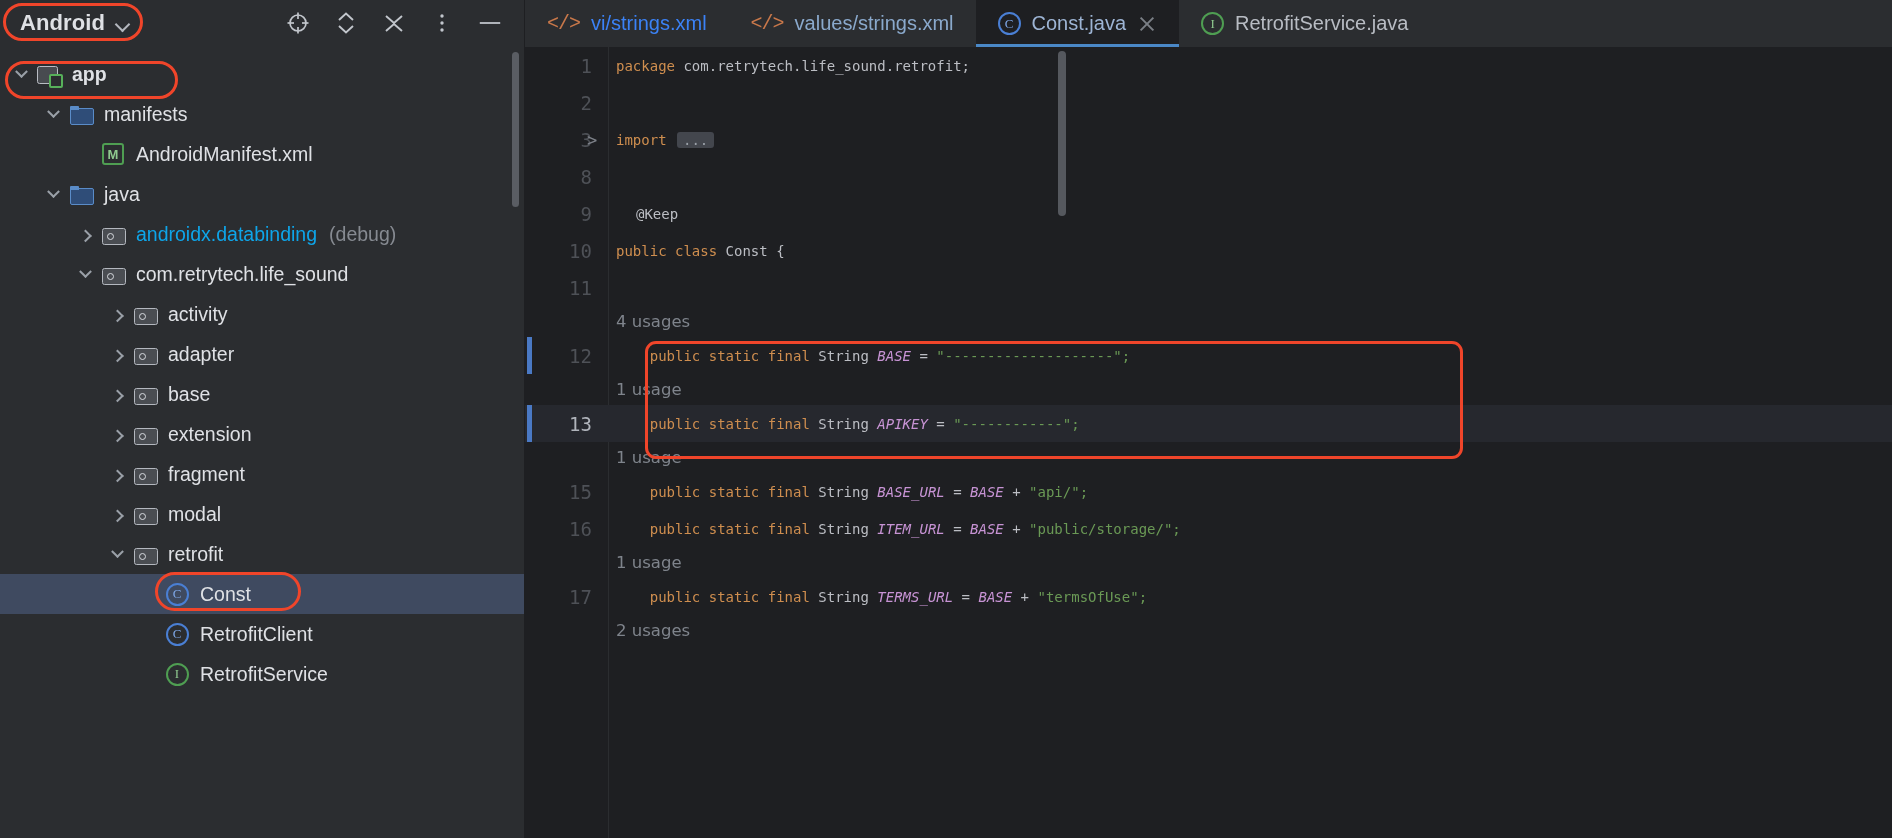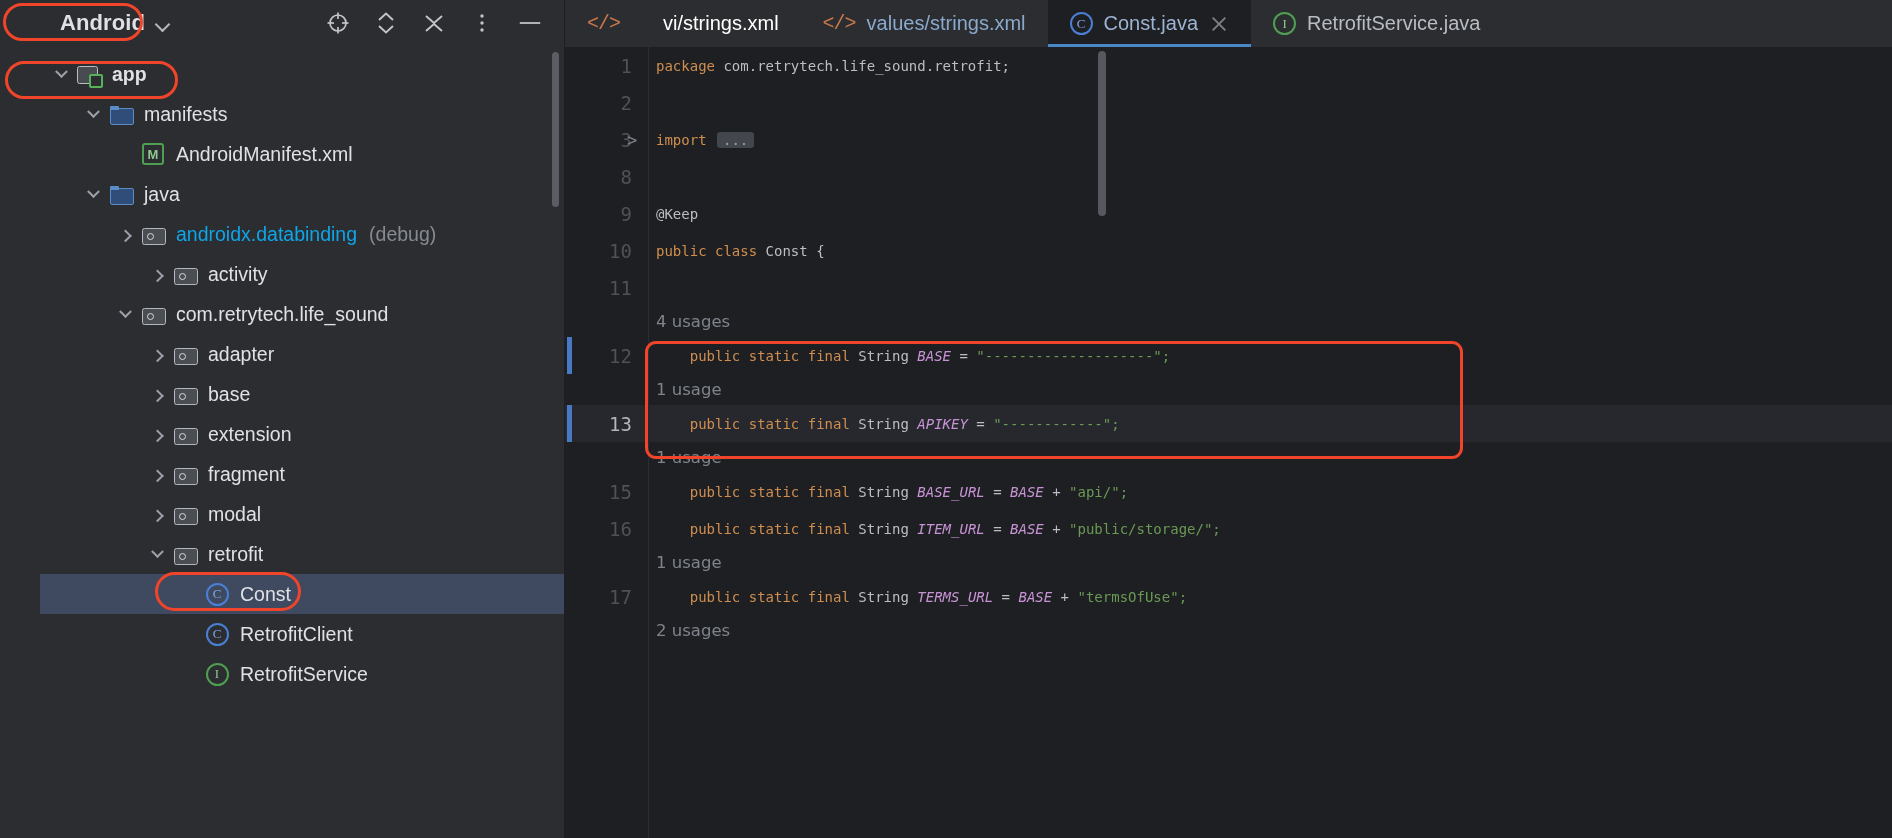--- a/index.html
+++ b/index.html
@@ -2,21 +2,21 @@
 <html><head>
 <meta charset="utf-8">
 <style>
   * { box-sizing: border-box; margin: 0; padding: 0; }
   html, body {
     width: 1892px; height: 838px;
     background: #2b2d30;
     font-family: "Liberation Sans", sans-serif;
     overflow: hidden;
   }
-  .app { display: flex; width: 1892px; height: 838px; position: relative; padding-left: 40px; }
+  .app { display: flex; width: 1892px; height: 838px; position: relative; }
 
   
   .sidebar {
     width: 525px; height: 838px;
     background: #2b2d30;
     position: relative;
     flex: 0 0 525px;
     overflow: hidden;
   }
   .side-toolbar {
@@ -118,21 +118,21 @@
   .tab {
     display: flex; align-items: center; gap: 11px;
     padding: 0 22px; cursor: pointer; font-size: 20px;
     color: #b8bcc3; position: relative;
   }
   .tab.active { background: #1e1f22; }
   .tab.active::after {
     content:""; position:absolute; left:0; right:0; bottom:0; height:3px; background:#4a88c7;
   }
   .tab .tname { white-space: nowrap; }
-  .tab.c1 .tname { color:#ffffff;margin-left:32px; }
+  .tab.c1 .tname { color:#3b82f6; }
   .tab.c2 .tname { color:#8aa9cc; }
   .tab.c3 .tname { color:#9db4d4; }
   .tab.c4 .tname { color:#b8bcc3; }
   .ic-xmltag { color:#c9784a; font-family:"Liberation Mono", monospace; font-size: 20px; letter-spacing:-1px; }
   .tab-close { width: 20px; height: 20px; position: relative; cursor: pointer; opacity:.75; }
   .tab-close::before, .tab-close::after {
     content:""; position:absolute; left:1px; top:9px; width:18px; height:2px; background:#9aa0a8;
   }
   .tab-close::before { transform: rotate(45deg); }
   .tab-close::after { transform: rotate(-45deg); }
@@ -147,21 +147,21 @@
     color:#4e5157; font-size: 19px; font-family:"DejaVu Sans Mono", monospace;
   }
   .lnum.cur { color:#b0b4bb; }
   .fold { position:absolute; left: 62px; width: 14px; color:#7d8189; font-size: 17px; }
   .ctext { padding-left: 8px; font-size: 14px; color:#bcbec4; white-space: pre; letter-spacing:0px; }
   .inlay-txt { padding-left: 8px; font-size: 16.5px; color:#7f848c; font-family:"DejaVu Sans", sans-serif; }
   .kw { color:#cf8e4f; }
   .str { color:#6a9955; }
   .field { color:#c793d4; font-style: italic; }
   .type { color:#bcbec4; }
-  .ann { color:#bcbec4; }
+  .ann { color:#bcbec4;margin-left:20px; }
   .plain { color:#bcbec4; }
   .fold-badge {
     background:#43464d; color:#9aa0a8; border-radius:3px; padding: 0 6px; margin-left: 2px;
   }
   .chg-marker { position:absolute; left:2px; top:0; width:5px; height:100%; background:#4a79c4; }
   .ed-scroll { position:absolute; left:533px; top:4px; width:8px; height:165px; background:#55585e; border-radius:4px; }
   .vert-line { position:absolute; left:83px; top:0; width:1px; height:791px; background:#2b2d30; }
 
   
   .anno { position: absolute; border: 3px solid #f0452a; pointer-events: none; }
@@ -263,38 +263,38 @@
           <span class="twist closed">
             <i></i>
           </span>
           <span class="ticon">
             <span class="ic-pkg"></span>
           </span>
           <span class="tlabel yellow">androidx.databinding</span>
           <span class="sub">(debug)</span>
         </div>
         <div class="trow">
-          <span style="width:104px;flex:0 0 104px"></span>
-          <span class="twist closed">
-            <i></i>
-          </span>
-          <span class="ticon">
-            <span class="ic-pkg"></span>
-          </span>
-          <span class="tlabel ">activity</span>
-        </div>
-        <div class="trow">
           <span style="width:72px;flex:0 0 72px"></span>
           <span class="twist open">
             <i></i>
           </span>
           <span class="ticon">
             <span class="ic-pkg"></span>
           </span>
           <span class="tlabel ">com.retrytech.life_sound</span>
+        </div>
+        <div class="trow">
+          <span style="width:104px;flex:0 0 104px"></span>
+          <span class="twist closed">
+            <i></i>
+          </span>
+          <span class="ticon">
+            <span class="ic-pkg"></span>
+          </span>
+          <span class="tlabel ">activity</span>
         </div>
         <div class="trow">
           <span style="width:104px;flex:0 0 104px"></span>
           <span class="twist closed">
             <i></i>
           </span>
           <span class="ticon">
             <span class="ic-pkg"></span>
           </span>
           <span class="tlabel ">adapter</span>

